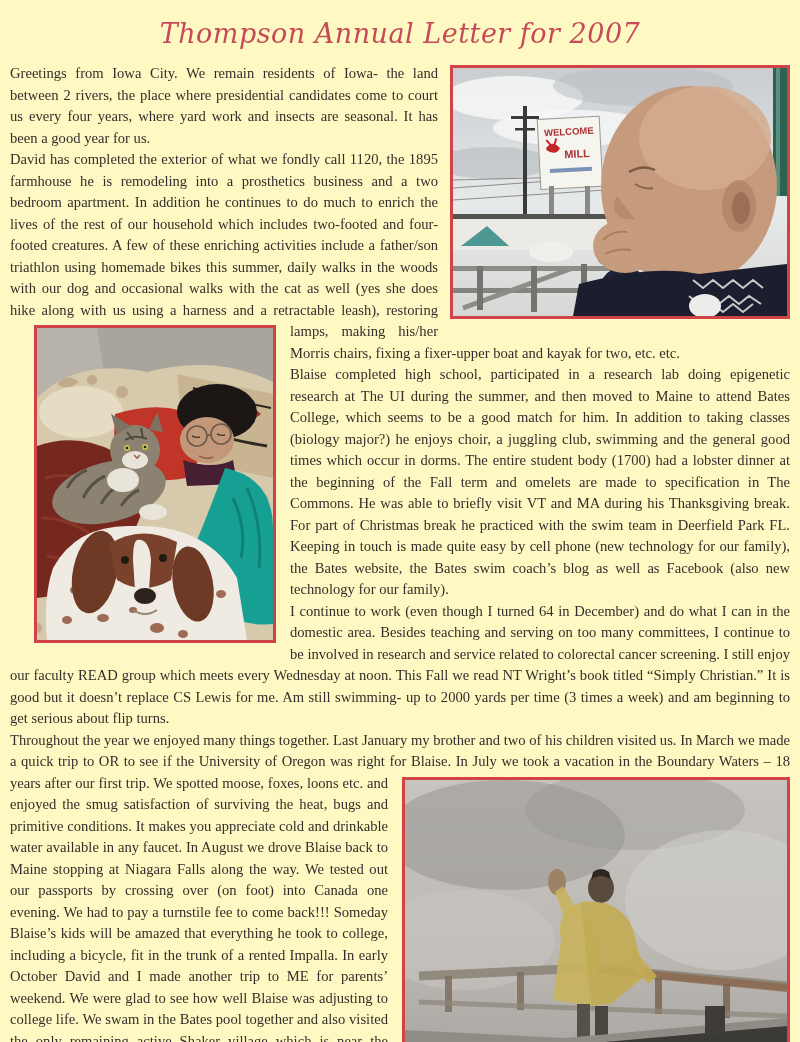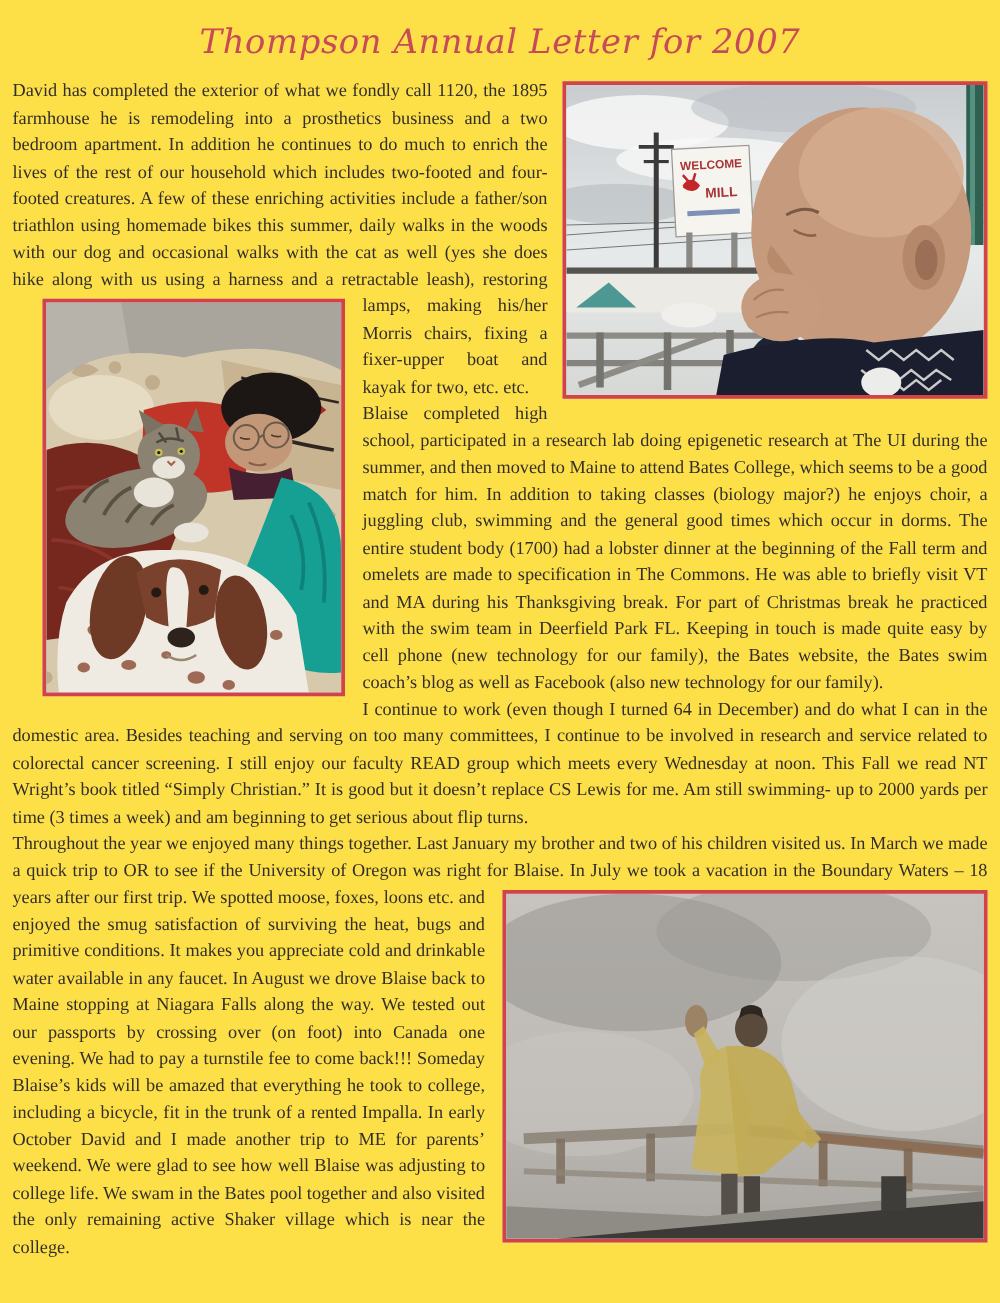--- a/index.html
+++ b/index.html
@@ -2,21 +2,21 @@
 <html><head>
 <meta charset="utf-8">
 <style>
   html,body { margin:0; padding:0; background:#ffffff; }
   .page {
     position: relative;
     width: 800px; height: 1042px;
     box-sizing: border-box;
     padding: 4px 10px 0 10px;
     overflow: hidden;
-    background: #fde047;
+    background: #fef9c3;
     font-family: "Liberation Serif", serif;
   }
   .page-title {
     text-align: center;
     font-family: "DejaVu Serif", serif;
     font-style: italic;
     font-weight: normal;
     font-size: 27px;
     letter-spacing: 0.5px;
     color: #c64a58;
@@ -118,20 +118,21 @@
             <path d="M120,248 L126,216 Q200,196 246,206 L334,196 L334,248 Z" fill="#1b1e2e"></path>
             <g stroke="#e8e8e6" stroke-width="2" opacity="0.85" fill="none">
               <path d="M240,212 l10,8 l10,-8 l10,8 l10,-8 l10,8 l10,-8 l10,8"></path>
               <path d="M236,228 l10,8 l10,-8 l10,8 l10,-8 l10,8 l10,-8 l12,8"></path>
               <path d="M250,244 l10,-8 l10,8 l10,-8 l10,8 l10,-8"></path>
             </g>
             <ellipse cx="252" cy="238" rx="16" ry="12" fill="#ececea"></ellipse>
           </g>
         </svg>
       </span>
+      <span>Greetings from Iowa City. We remain residents of Iowa- the land between 2 rivers, the place where presidential candidates come to court us every four years, where yard work and insects are seasonal. It has been a good year for us.</span>
     </p>
 
     <p>
       <span>David has completed the exterior of what we fondly call 1120, the 1895 farmhouse he is remodeling into a prosthetics business and a two bedroom apartment. In addition he continues to do much to enrich the lives of the rest of our household which includes two-footed and four-footed creatures. A few of these enriching activities include a father/son triathlon using homemade bikes this summer, daily walks in the woods with our dog and occasional walks with the cat as well (yes she does hike along with us using a harness and a retractable leash),</span>
       
       <span class="photo photo-couch">
         <svg width="236" height="312" viewBox="0 0 236 312" preserveAspectRatio="none">
           <rect x="0" y="0" width="236" height="312" fill="#a9a59c"></rect>
           <path d="M60,0 L70,60 L0,78 L0,0 Z" fill="#b7b3aa"></path>
 

